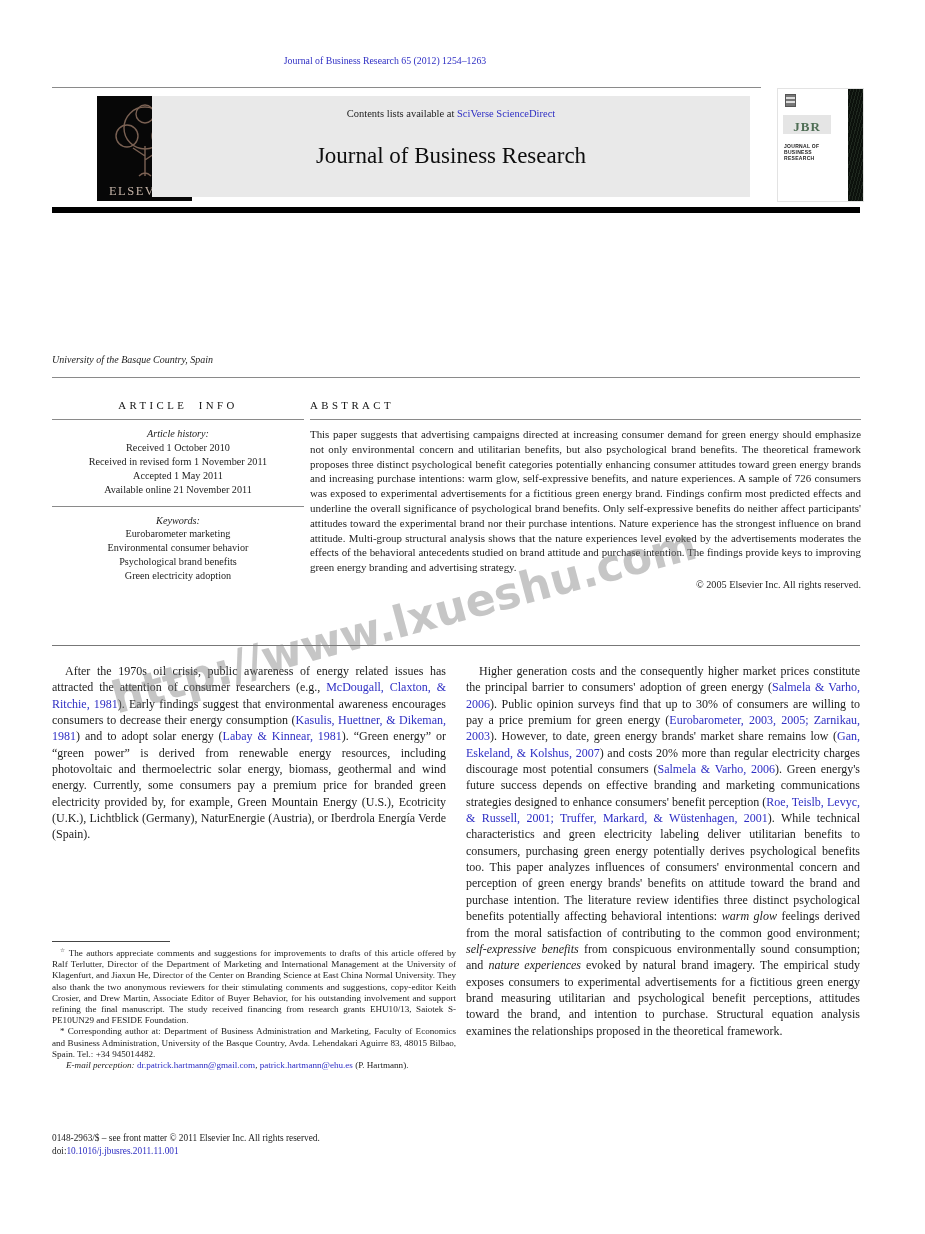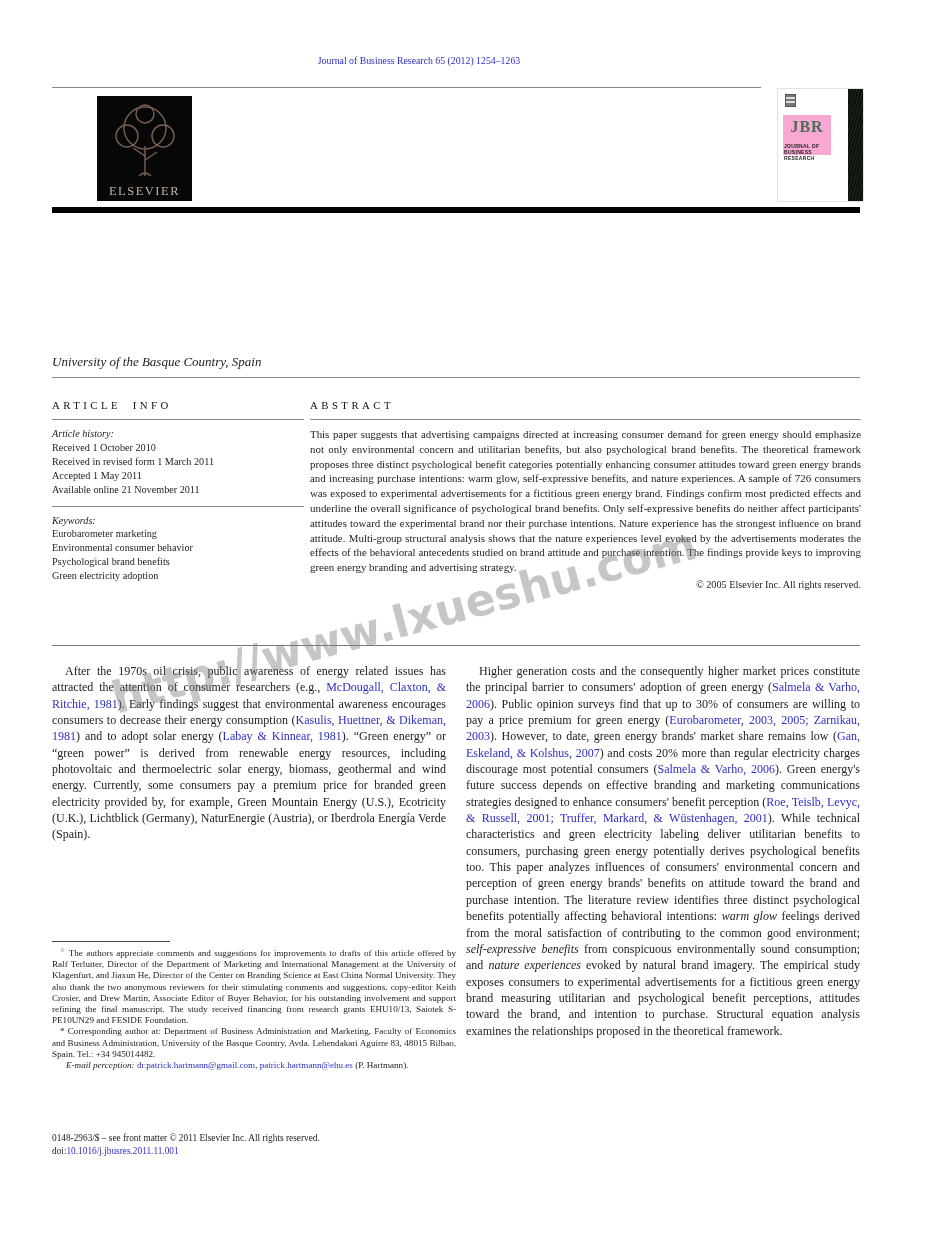--- a/index.html
+++ b/index.html
@@ -4,48 +4,48 @@
 <style>
   html,body{margin:0;padding:0;background:#ffffff;}
   .page{
     position:relative;width:925px;height:1234px;margin:0 auto;background:#fff;
     font-family:"Liberation Serif", serif;color:#1c1c1c;overflow:hidden;
   }
   .abs{position:absolute;}
   .link{color:#2e2ec4;}
   .italic{font-style:italic;}
   .sup{vertical-align:super;font-size:0.62em;line-height:0;}
-  .citation-line{top:55px;left:0;width:770px;text-align:center;font-size:9.8px;color:#2e2ec4;margin-left:34px;}
+  .citation-line{top:55px;left:0;width:770px;text-align:center;font-size:9.8px;color:#2e2ec4;}
   .rule{border-top:1px solid #8a8a8a;height:0;}
   .rule-top{left:52px;top:87px;width:709px;}
   
   .elsevier-box{left:52px;top:96px;width:95px;height:105px;background:#070707;margin-left:45px;}
   .elsevier-word{position:absolute;bottom:2px;left:0;width:100%;text-align:center;
     font-size:12.5px;letter-spacing:1.5px;color:#c3b2a6;}
   .mast-box{left:152px;top:96px;width:598px;height:101px;background:#e9e9e9;text-align:center;}
   .contents-line{padding-top:12px;font-size:10.5px;color:#222;}
   .mast-title{margin-top:24px;font-size:23px;color:#0e0e0e;}
   .cover-box{left:777px;top:88px;width:85px;height:112px;background:#ffffff;border:1px solid #e3e3e3;}
   .cover-strip{position:absolute;right:0;top:0;width:15px;height:100%;
     background:repeating-linear-gradient(105deg,#0c110c 0 2px,#1e271e 2px 3px);}
   .cover-ornament{position:absolute;left:7px;top:5px;width:9px;height:11px;
     background:linear-gradient(#777 0 2px,#ddd 2px 4px,#777 4px 6px,#ddd 6px 8px,#777 8px 11px);border:1px solid #555;}
-  .cover-monogram{position:absolute;left:5px;top:26px;width:48px;height:40px;background:#f9a8d4;
-    color:#4f6e55;font-weight:bold;font-size:16px;letter-spacing:1px;line-height:24px;text-align:center;}
+  .cover-monogram{position:absolute;left:5px;top:26px;width:48px;height:19px;background:#e5e5e5;
+    color:#4f6e55;font-weight:bold;font-size:13px;letter-spacing:1px;line-height:24px;text-align:center;}
   .cover-text{position:absolute;left:6px;top:54px;font-size:5px;font-weight:bold;color:#222;
     line-height:6px;letter-spacing:.3px;text-align:left;font-family:"Liberation Sans",sans-serif;}
   .black-bar{left:52px;top:207px;width:808px;height:6px;background:#000;}
   
   .paper-title{left:52px;top:251px;width:798px;font-size:20px;line-height:28.5px;color:#0d0d0d;}
   .authors{left:52px;top:323px;width:700px;font-size:14.8px;}
-  .affiliation{left:52px;top:354px;font-size:13px;font-style:italic;}
+  .affiliation{left:52px;top:354px;font-size:10px;font-style:italic;}
   .rule-2{left:52px;top:377px;width:808px;}
   
   .col-heading{font-size:10.8px;letter-spacing:.32em;word-spacing:.5em;color:#111;}
-  .info-col{left:52px;top:399px;width:252px;}
+  .info-col{left:52px;top:399px;width:252px;text-align:center;}
   .abs-col{left:310px;top:399px;width:551px;}
   .head-rule{border-top:1px solid #8a8a8a;margin:8px 0 7px 0;}
   .info-label{font-style:italic;font-size:10.2px;line-height:13.9px;}
   .info-line{font-size:10.2px;line-height:13.9px;}
   .info-sep{border-top:1px solid #8a8a8a;margin:9px 0 7px 0;}
   .abstract-text{font-size:10.9px;line-height:14.8px;text-align:justify;color:#222;}
   .copyright{font-size:10.2px;text-align:right;margin-top:4px;}
   .rule-3{left:52px;top:645px;width:808px;border-top-color:#777;}
   
   .body-col{width:394px;font-size:12px;line-height:16.35px;text-align:justify;}
@@ -82,20 +82,24 @@
         <circle cx="40" cy="28" r="21"></circle>
         <circle cx="22" cy="36" r="11"></circle>
         <circle cx="58" cy="36" r="11"></circle>
         <circle cx="40" cy="14" r="9"></circle>
         <path d="M40 46 L40 76 M40 56 L28 48 M40 60 L52 52 M34 76 Q40 70 46 76"></path>
       </g>
     </svg>
     <div class="elsevier-word">ELSEVIER</div>
   </div>
 
+  <div class="abs mast-box">
+    <div class="contents-line"><span>Contents lists available at </span><span class="link">SciVerse ScienceDirect</span></div>
+    <div class="mast-title">Journal of Business Research</div>
+  </div>
 
   <div class="abs cover-box">
     <div class="cover-ornament"></div>
     <div class="cover-monogram">JBR</div>
     <div class="cover-text">
       <div>JOURNAL OF</div>
       <div>BUSINESS</div>
       <div>RESEARCH</div>
     </div>
     <div class="cover-strip"></div>
@@ -106,21 +110,21 @@
   <div class="abs affiliation">University of the Basque Country, Spain</div>
 
   <div class="abs rule rule-2"></div>
 
   <div class="abs info-col">
     <div class="col-heading">ARTICLE INFO</div>
     <div class="head-rule"></div>
     <div class="info-label">Article history:</div>
     <div>
         <div class="info-line">Received 1 October 2010</div>
-        <div class="info-line">Received in revised form 1 March 2011</div>
+        <div class="info-line">Received in revised form 1 November 2011</div>
         <div class="info-line">Accepted 1 May 2011</div>
         <div class="info-line">Available online 21 November 2011</div>
       </div>
     <div class="info-sep"></div>
     <div class="info-label">Keywords:</div>
     <div>
         <div class="info-line">Eurobarometer marketing</div>
         <div class="info-line">Environmental consumer behavior</div>
         <div class="info-line">Psychological brand benefits</div>
         <div class="info-line">Green electricity adoption</div>

